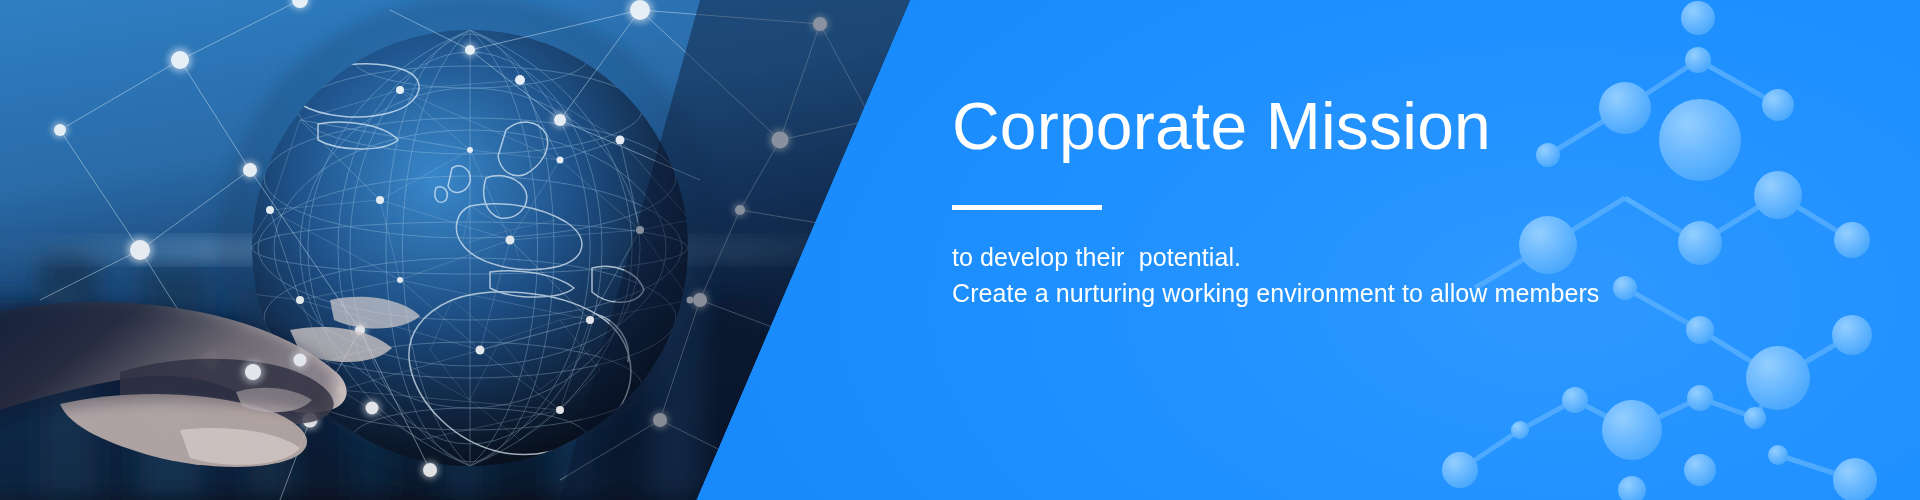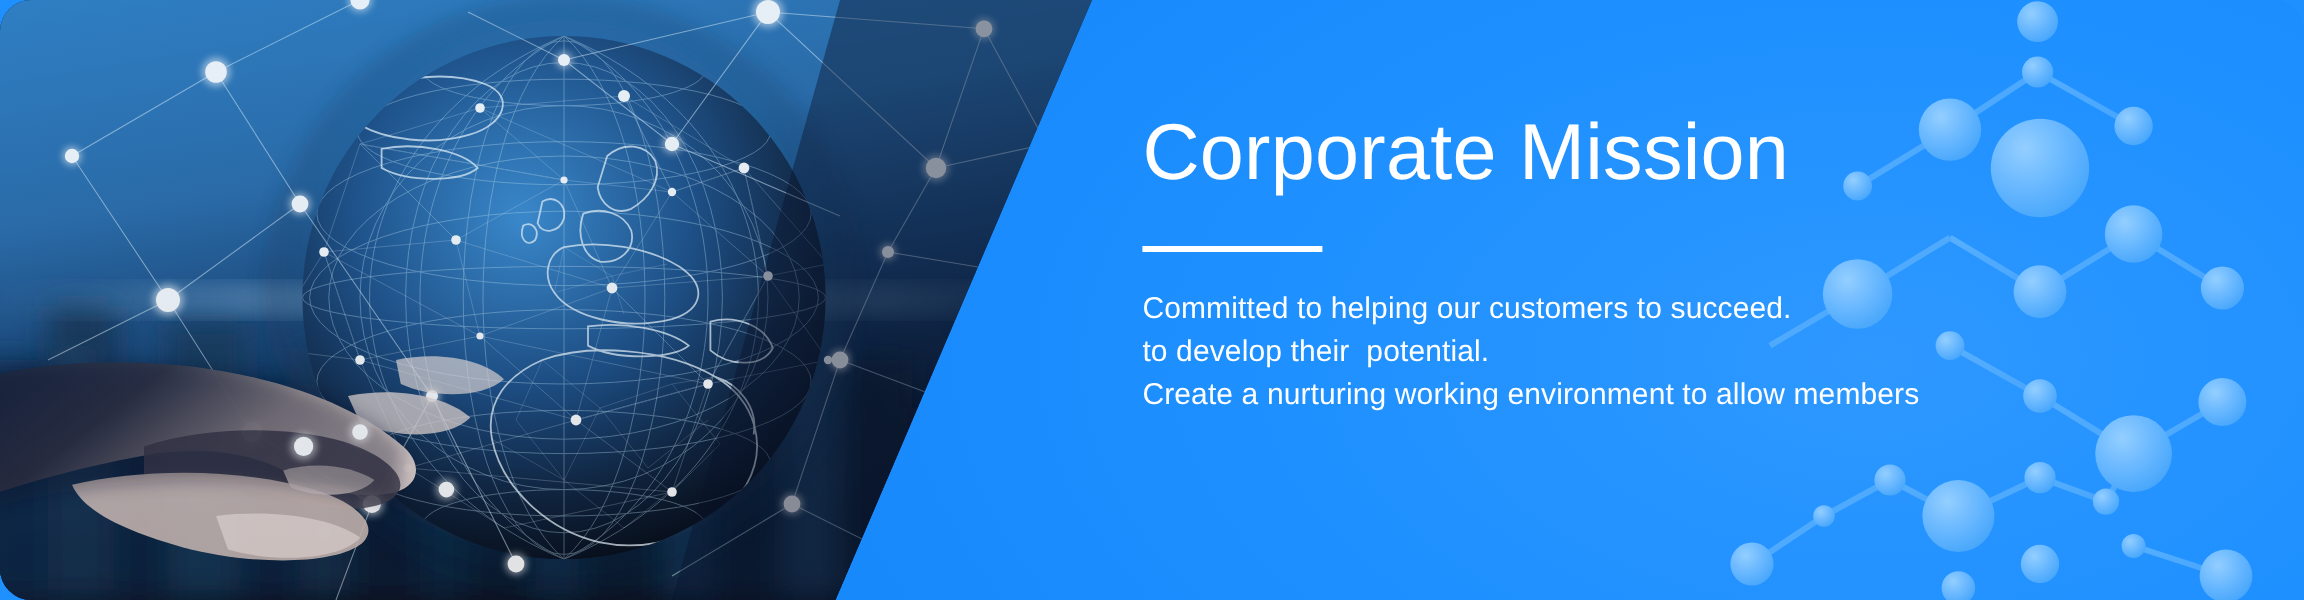--- a/index.html
+++ b/index.html
@@ -8,21 +8,20 @@
     width:1920px; height:500px;
     overflow:hidden;
     font-family:"Liberation Sans", sans-serif;
     background:#1E90FF;
   }
   #banner {
     position:relative;
     width:1920px; height:500px;
     overflow:hidden;
     background:#1E90FF;
-    border-radius:26px;
   }
 
   
   #blue-field {
     position:absolute; inset:0;
     background:
       radial-gradient(900px 520px at 1560px 300px, #2e98ff 0%, #1E90FF 55%, #1789fb 100%);
   }
   #molecules {
     position:absolute; top:0; right:0;
@@ -420,20 +419,19 @@
     </svg>
   </div>
 
   <div id="text-block">
 
     <h1 id="title">Corporate Mission</h1>
 
     <div id="divider"></div>
 
     <div id="body-lines">
-      <p class="body-line">Committed to helping our customers to succeed.</p>
       <p class="body-line">to develop their  potential.</p>
       <p class="body-line">Create a nurturing working environment to allow members</p>
     </div>
 
   </div>
 
 </div>
 
 </body></html>

